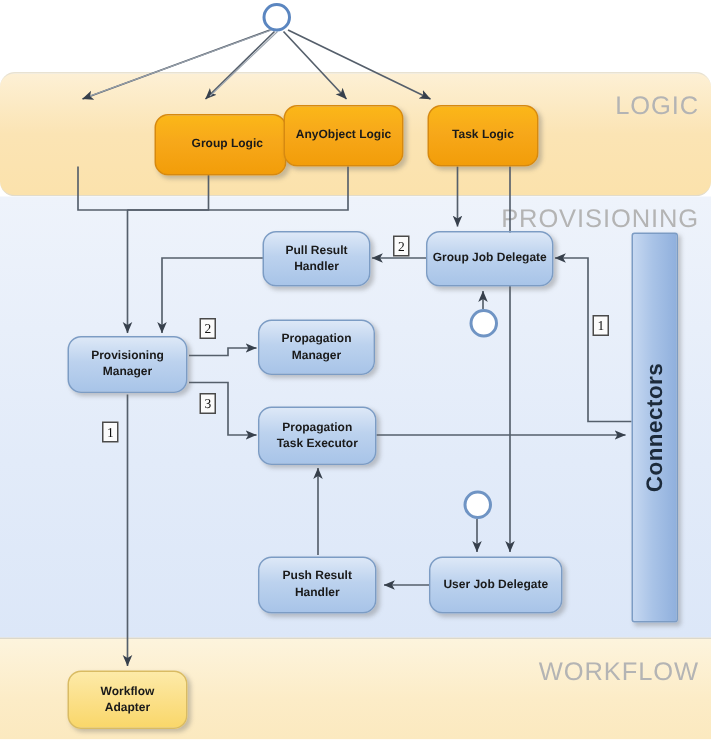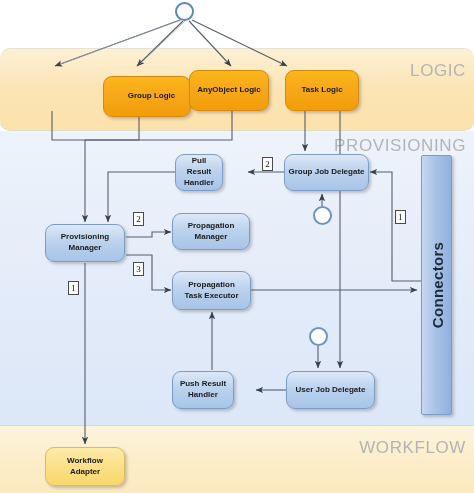--- a/index.html
+++ b/index.html
@@ -213,21 +213,21 @@
   </div>
 
   <div class="node node-orange" style="left:189px; top:70px; width:80px; height:41px;">
     <span>AnyObject Logic</span>
   </div>
 
   <div class="node node-orange" style="left:285px; top:70px; width:74px; height:41px;align-items:center;">
     <span>Task Logic</span>
   </div>
 
-  <div class="node node-blue" style="left:175px; top:154px; width:48px; height:37px;">
+  <div class="node node-blue" style="left:175px; top:154px; width:72px; height:37px;">
     <span>
       <span>Pull Result</span><br>
       <span>Handler</span>
     </span>
   </div>
 
   <div class="node node-blue" style="left:284px; top:154px; width:85px; height:37px;">
     <span>Group Job Delegate</span>
   </div>
 
@@ -245,21 +245,21 @@
     </span>
   </div>
 
   <div class="node node-blue" style="left:172px; top:271px; width:79px; height:39px;">
     <span>
       <span>Propagation</span><br>
       <span>Task Executor</span>
     </span>
   </div>
 
-  <div class="node node-blue" style="left:172px; top:371px; width:62px; height:38px;">
+  <div class="node node-blue" style="left:172px; top:371px; width:79px; height:38px;">
     <span>
       <span>Push Result</span><br>
       <span>Handler</span>
     </span>
   </div>
 
   <div class="node node-blue" style="left:286px; top:371px; width:89px; height:38px;">
     <span>User Job Delegate</span>
   </div>
 

